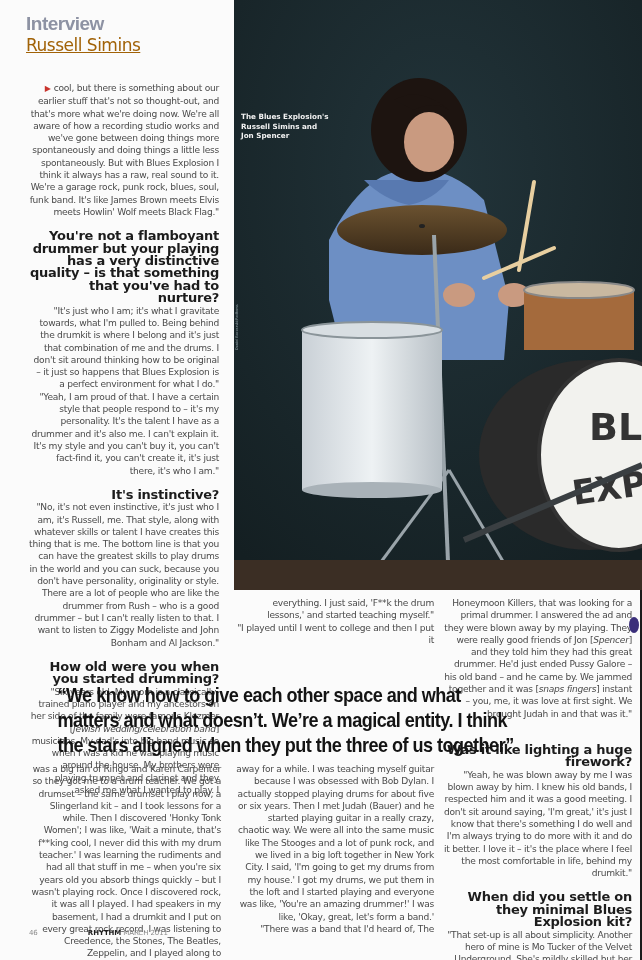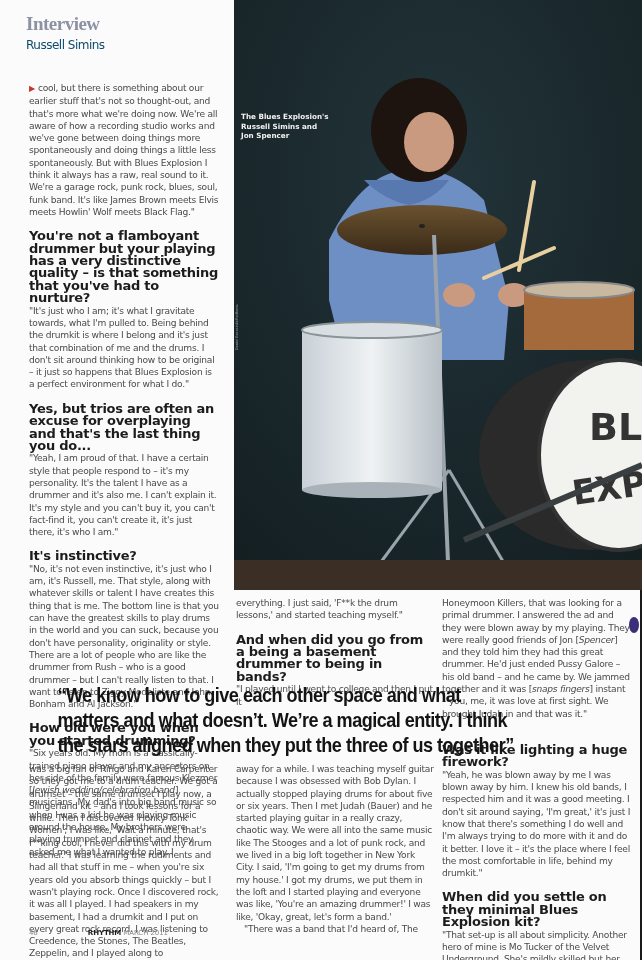--- a/index.html
+++ b/index.html
@@ -2,24 +2,24 @@
 <html><head>
   <meta charset="utf-8">
   <style>
     * { box-sizing: border-box; margin: 0; padding: 0; }
     html, body { width: 642px; height: 960px; background: #fbfbfb; overflow: hidden; }
     body { position: relative; font-family: "DejaVu Sans", "Liberation Sans", sans-serif; color: #3a3a3a; }
 
     .page-edge { position: absolute; right: 0; top: 0; width: 2px; height: 960px; background: #1a1a1a; }
 
     .header { position: absolute; left: 26px; top: 14px; width: 200px; }
-    .header .kicker { font-family: Liberation Serif, serif; font-weight: bold; font-size: 19px; color: #8d92a3; letter-spacing: -0.5px; line-height: 20px; }
-    .header .name { font-family: "DejaVu Sans", sans-serif; font-size: 12px; color: #0c4a6e; letter-spacing: -0.5px; line-height: 22px; }
+    .header .kicker { font-family: Liberation Sans, sans-serif; font-weight: bold; font-size: 19px; color: #8d92a3; letter-spacing: -0.5px; line-height: 20px; }
+    .header .name { font-family: "DejaVu Sans", sans-serif; font-size: 17px; color: #a16207; letter-spacing: -0.5px; line-height: 22px; text-decoration: underline; }
 
-    .col { position: absolute; font-size: 9.1px; line-height: 12.3px; color: #4a4a4a; letter-spacing: -0.25px; }
+    .col { position: absolute; font-size: 9.1px; line-height: 12.3px; color: #4a4a4a; letter-spacing: -0.25px; text-align: right; }
     .col p { margin: 0; }
     .col .q { font-weight: bold; color: #1c1c1c; font-size: 13px; line-height: 12.4px; margin-top: 12px; }
     .col .indent { text-indent: 8px; }
     .arrow { color: #c9342d; font-size: 8px; margin-right: 3px; }
     em { font-style: italic; }
 
     #col1-top { left: 29px; top: 82px; width: 190px; }
     #col1-bottom { left: 29px; top: 763px; width: 192px; }
     #col2-top { left: 236px; top: 597px; width: 198px; }
     #col2-bottom { left: 236px; top: 763px; width: 198px; }
@@ -45,21 +45,20 @@
 
 <div class="header">
   <div class="kicker">Interview</div>
   <div class="name">Russell Simins</div>
 </div>
 
 <div class="col" id="col1-top">
   <p><span class="arrow">▶</span><span>cool, but there is something about our earlier stuff that's not so thought-out, and that's more what we're doing now. We're all aware of how a recording studio works and we've gone between doing things more spontaneously and doing things a little less spontaneously. But with Blues Explosion I think it always has a raw, real sound to it. We're a garage rock, punk rock, blues, soul, funk band. It's like James Brown meets Elvis meets Howlin' Wolf meets Black Flag."</span></p>
   <p class="q">You're not a flamboyant drummer but your playing has a very distinctive quality – is that something that you've had to nurture?</p>
   <p>"It's just who I am; it's what I gravitate towards, what I'm pulled to. Being behind the drumkit is where I belong and it's just that combination of me and the drums. I don't sit around thinking how to be original – it just so happens that Blues Explosion is a perfect environment for what I do."</p>
-  <p class="q">Yes, but trios are often an excuse for overplaying and that's the last thing you do...</p>
   <p>"Yeah, I am proud of that. I have a certain style that people respond to – it's my personality. It's the talent I have as a drummer and it's also me. I can't explain it. It's my style and you can't buy it, you can't fact-find it, you can't create it, it's just there, it's who I am."</p>
   <p class="q">It's instinctive?</p>
   <p>"No, it's not even instinctive, it's just who I am, it's Russell, me. That style, along with whatever skills or talent I have creates this thing that is me. The bottom line is that you can have the greatest skills to play drums in the world and you can suck, because you don't have personality, originality or style. There are a lot of people who are like the drummer from Rush – who is a good drummer – but I can't really listen to that. I want to listen to Ziggy Modeliste and John Bonham and Al Jackson."</p>
   <p class="q">How old were you when you started drumming?</p>
   <p><span>"Six years old. My mom is a classically-trained piano player and my ancestors on her side of the family were famous Klezmer [</span><em>Jewish wedding/celebration band</em><span>] musicians. My dad's into big band music so when I was a kid he was playing music around the house. My brothers were playing trumpet and clarinet and they asked me what I wanted to play. I</span></p>
 </div>
 
 <div class="photo">
   <svg width="408" height="590" viewBox="0 0 408 590">
     <defs>
@@ -118,21 +117,20 @@
   <div class="caption">
     <div>The Blues Explosion's</div>
     <div>Russell Simins and</div>
     <div>Jon Spencer</div>
   </div>
   <div class="credit">Daniel Boczarski/Redferns</div>
 </div>
 
 <div class="col" id="col2-top">
   <p>everything. I just said, 'F**k the drum lessons,' and started teaching myself."</p>
-  <p class="q">And when did you go from a being a basement drummer to being in bands?</p>
   <p>"I played until I went to college and then I put it</p>
 </div>
 
 <div class="col" id="col3">
   <p><span>Honeymoon Killers, that was looking for a primal drummer. I answered the ad and they were blown away by my playing. They were really good friends of Jon [</span><em>Spencer</em><span>] and they told him they had this great drummer. He'd just ended Pussy Galore – his old band – and he came by. We jammed together and it was [</span><em>snaps fingers</em><span>] instant – you, me, it was love at first sight. We brought Judah in and that was it."</span></p>
   <p class="q" style="margin-top:24px">Was it like lighting a huge firework?</p>
   <p>"Yeah, he was blown away by me I was blown away by him. I knew his old bands, I respected him and it was a good meeting. I don't sit around saying, 'I'm great,' it's just I know that there's something I do well and I'm always trying to do more with it and do it better. I love it – it's the place where I feel the most comfortable in life, behind my drumkit."</p>
   <p class="q">When did you settle on they minimal Blues Explosion kit?</p>
   <p>"That set-up is all about simplicity. Another hero of mine is Mo Tucker of the Velvet Underground. She's mildly skilled but her style is so amazing – it contributes to the music in such a perfect way. As far as I go, I'm not into flair, I'm into the groove and the intensity and the primitive quality of it all."</p>
 </div>

